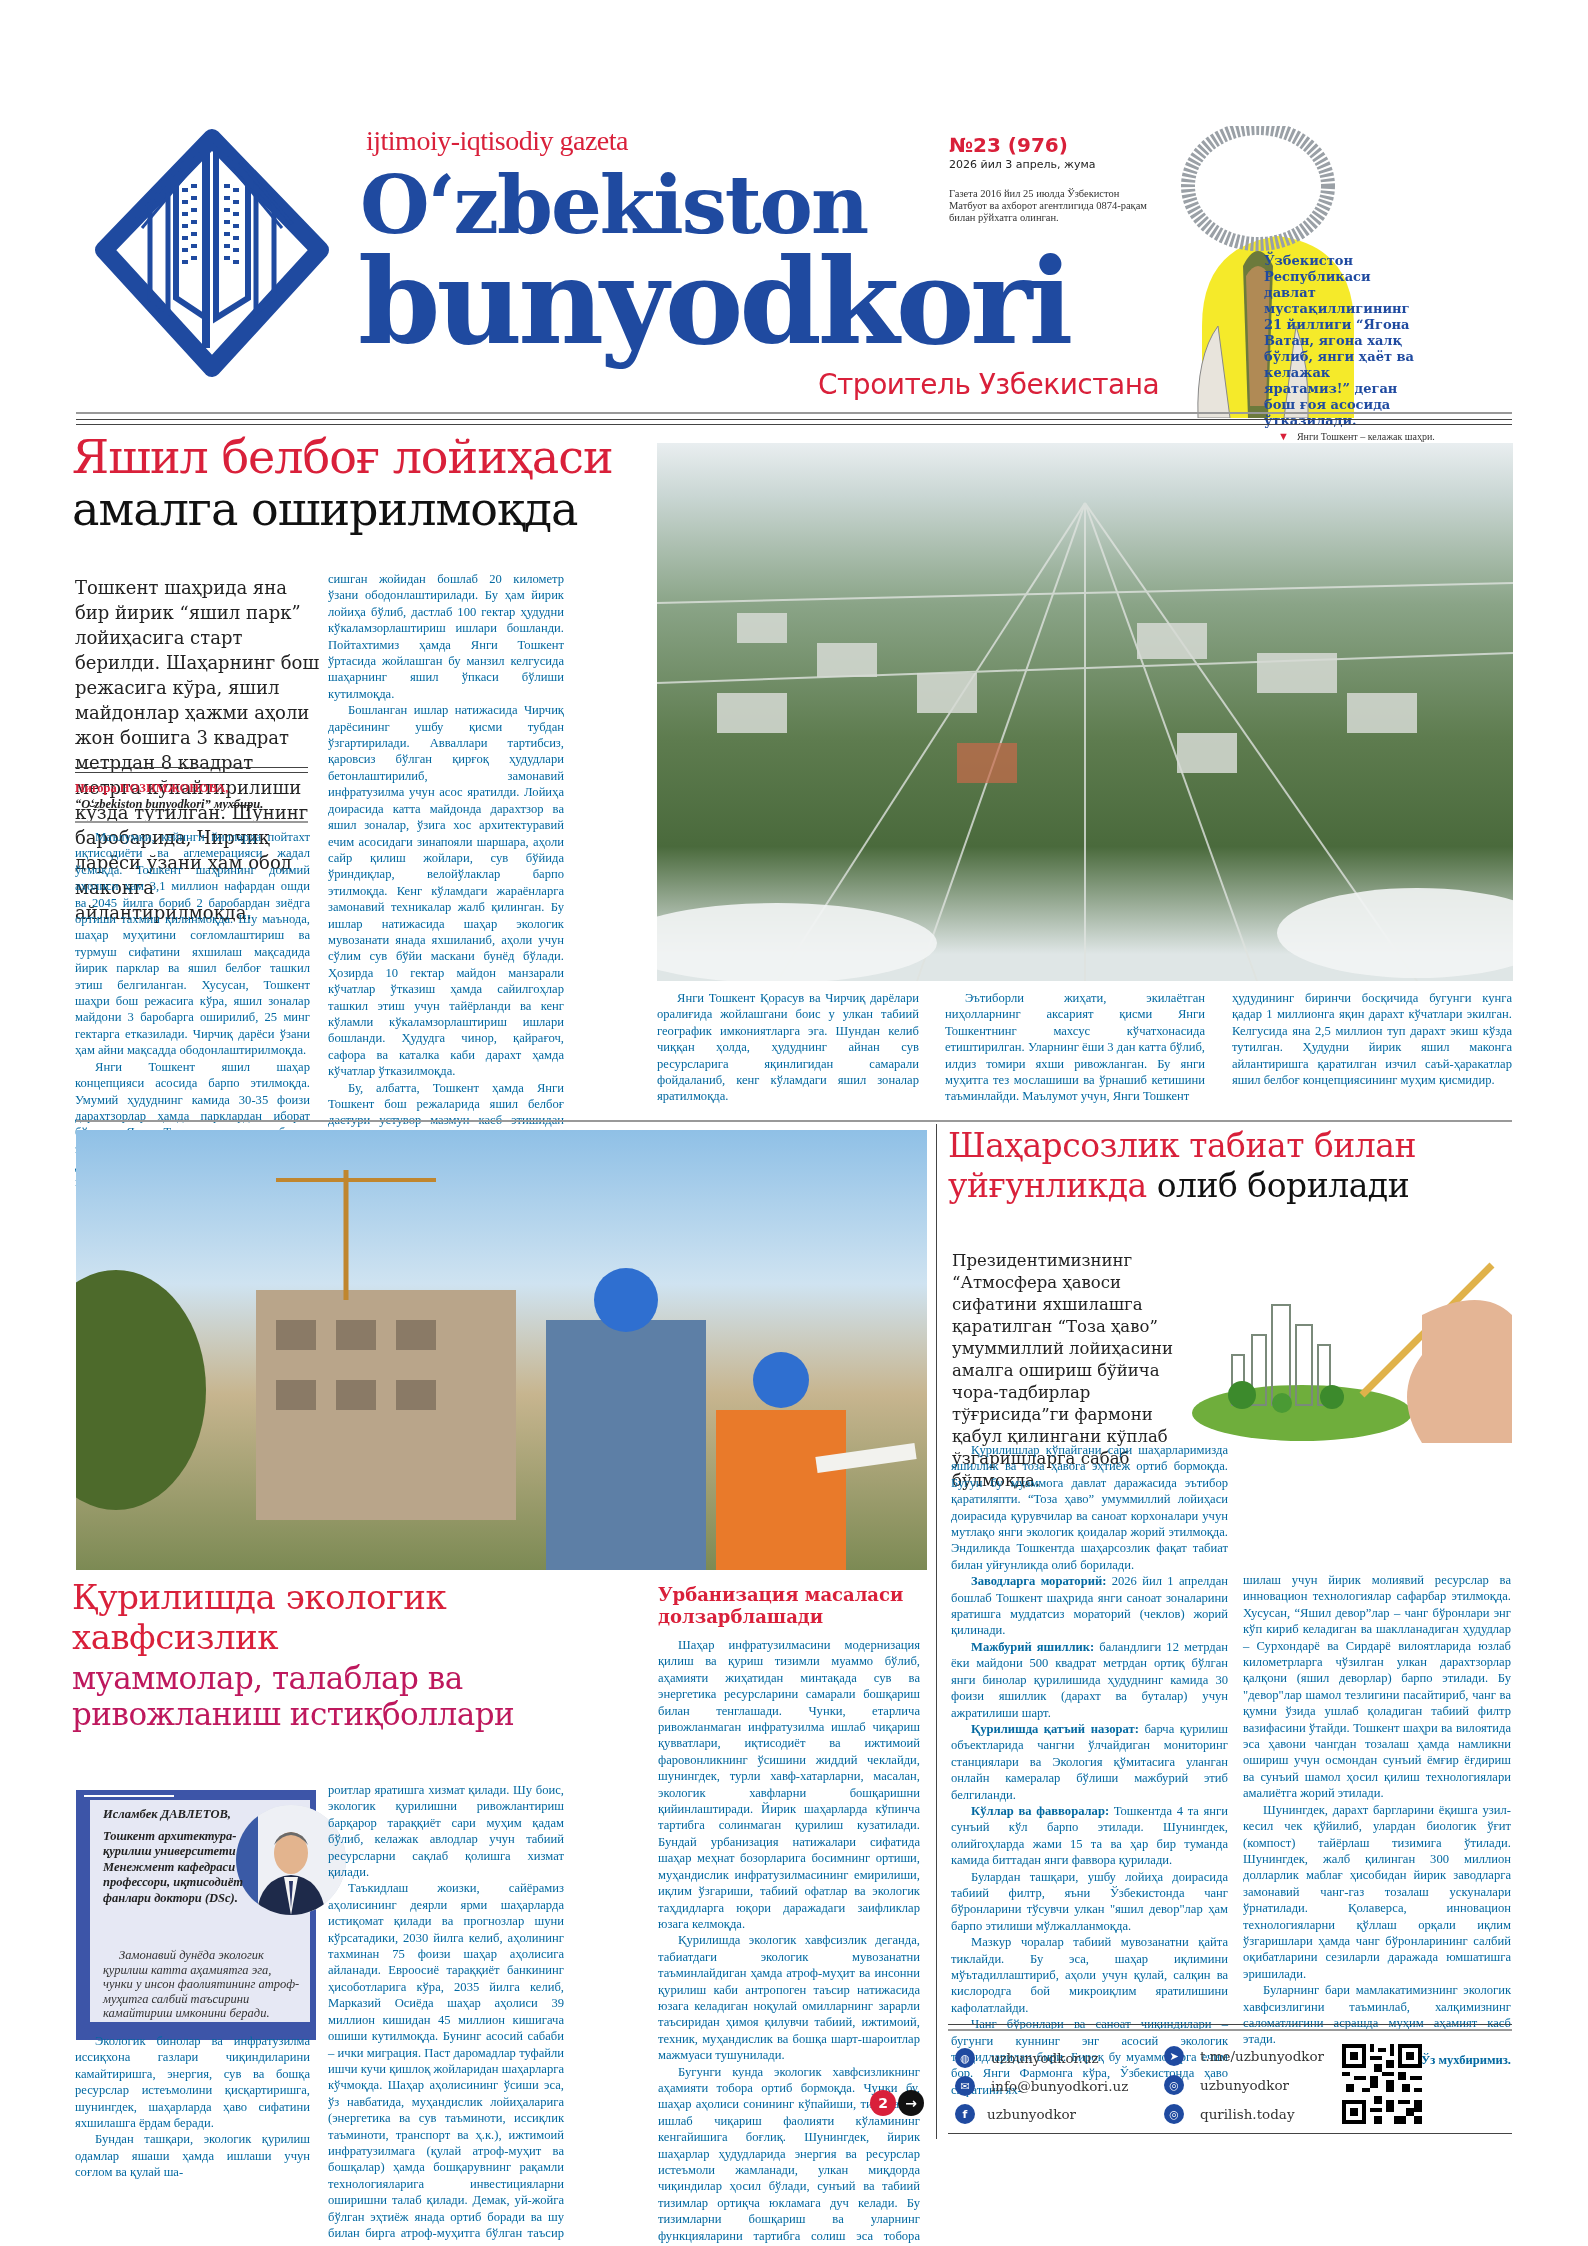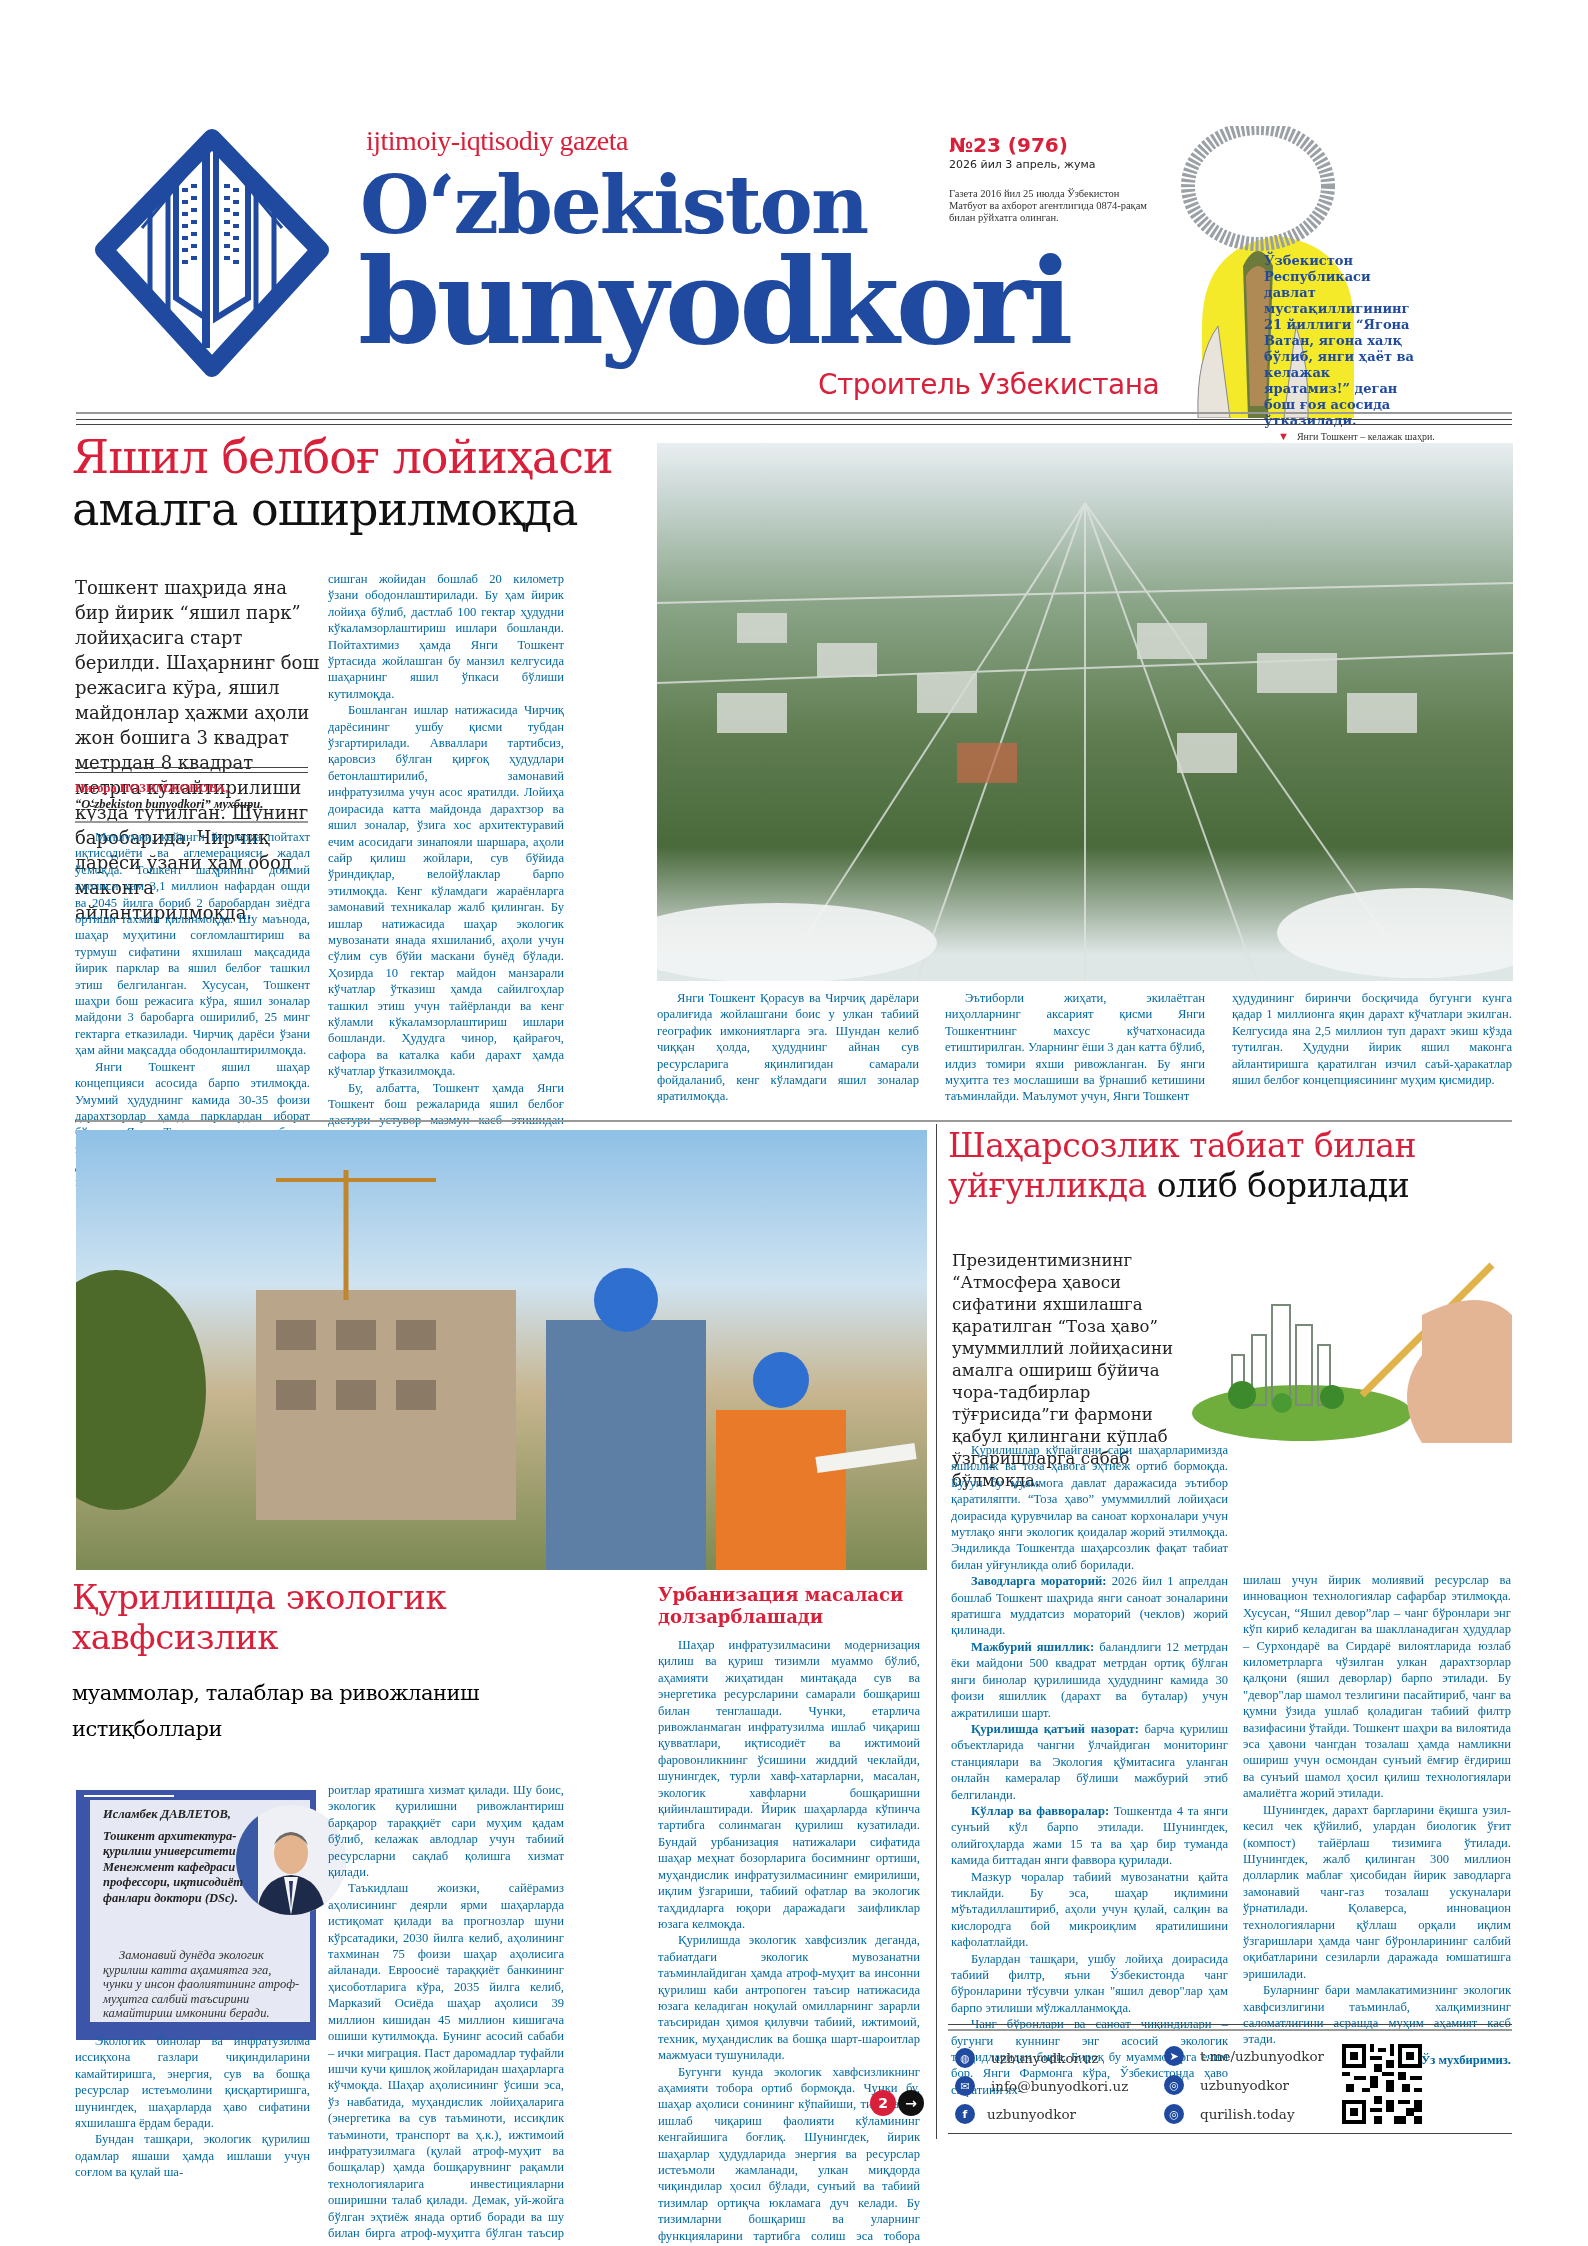--- a/index.html
+++ b/index.html
@@ -196,21 +196,21 @@
     <ellipse cx="40" cy="260" rx="90" ry="120" fill="#4d6a2b"></ellipse>
     <rect x="470" y="190" width="160" height="250" fill="#5d7fa6"></rect>
     <circle cx="550" cy="170" r="32" fill="#2f6fd0"></circle>
     <rect x="640" y="280" width="130" height="160" fill="#e97a2a"></rect>
     <circle cx="705" cy="250" r="28" fill="#2f6fd0"></circle>
     <rect x="740" y="320" width="100" height="16" fill="#f2f2ee" transform="rotate(-8 790 328)"></rect>
   </svg>
 </div>
 
 <div class="abs h2 red" style="left:72px;top:1577px;width:560px;">Қурилишда экологик хавфсизлик</div>
-<div class="abs h2" style="left:72px;top:1660px;width:560px;color:#000000;font-size:21px;line-height:36px;margin-top:15px;">муаммолар, талаблар ва ривожланиш истиқболлари</div>
+<div class="abs h2" style="left:72px;top:1660px;width:560px;color:#be185d;font-size:31px;line-height:36px;">муаммолар, талаблар ва ривожланиш истиқболлари</div>
 
 <div class="quote-box"></div>
 <div class="abs" style="left:84px;top:1795px;width:90px;height:2px;background:#fff;"></div>
 <div class="quote-inner"></div>
 <div class="person">
   <svg width="110" height="110" viewBox="0 0 110 110">
     <rect width="110" height="110" fill="#eef0f5"></rect>
     <rect x="0" y="0" width="22" height="110" fill="#3a5aa6"></rect>
     <path d="M20 110 Q25 72 55 70 Q85 72 90 110 Z" fill="#1e2a4a"></path>
     <path d="M48 72 L55 110 L62 72 Z" fill="#f4f4f4"></path>
@@ -268,22 +268,22 @@
     <path d="M230 70 Q290 40 320 70 L320 198 L230 198 Q200 150 230 110 Z" fill="#e4b595"></path>
   </svg>
 </div>
 
 <div class="abs body-text" style="left:951px;top:1442px;width:277px;">
   <p>Қурилишлар кўпайгани сари шаҳарларимизда яшиллик ва тоза ҳавога эҳтиёж ортиб бормоқда. Бугун бу муаммога давлат даражасида эътибор қаратиляпти. “Тоза ҳаво” умуммиллий лойиҳаси доирасида қурувчилар ва саноат корхоналари учун мутлақо янги экологик қоидалар жорий этилмоқда. Эндиликда Тошкентда шаҳарсозлик фақат табиат билан уйғунликда олиб борилади.</p>
   <p><b>Заводларга мораторий:</b><span> 2026 йил 1 апрелдан бошлаб Тошкент шаҳрида янги саноат зоналарини яратишга муддатсиз мораторий (чеклов) жорий қилинади.</span></p>
   <p><b>Мажбурий яшиллик:</b><span> баландлиги 12 метрдан ёки майдони 500 квадрат метрдан ортиқ бўлган янги бинолар қурилишида ҳудуднинг камида 30 фоизи яшиллик (дарахт ва буталар) учун ажратилиши шарт.</span></p>
   <p><b>Қурилишда қатъий назорат:</b><span> барча қурилиш объектларида чангни ўлчайдиган мониторинг станциялари ва Экология қўмитасига уланган онлайн камералар бўлиши мажбурий этиб белгиланди.</span></p>
   <p><b>Кўллар ва фавворалар:</b><span> Тошкентда 4 та янги сунъий кўл барпо этилади. Шунингдек, олийгоҳларда жами 15 та ва ҳар бир туманда камида биттадан янги фаввора қурилади.</span></p>
+  <p>Булардан ташқари, ушбу лойиҳа доирасида табиий филтр, яъни Ўзбекистонда чанг бўронларини тўсувчи улкан "яшил девор"лар ҳам барпо этилиши мўлжалланмоқда.</p>
   <p>Мазкур чоралар табиий мувозанатни қайта тиклайди. Бу эса, шаҳар иқлимини мўътадиллаштириб, аҳоли учун қулай, салқин ва кислородга бой микроиқлим яратилишини кафолатлайди.</p>
-  <p>Булардан ташқари, ушбу лойиҳа доирасида табиий филтр, яъни Ўзбекистонда чанг бўронларини тўсувчи улкан "яшил девор"лар ҳам барпо этилиши мўлжалланмоқда.</p>
   <p>Чанг бўронлари ва саноат чиқиндилари – бугунги куннинг энг асосий экологик таҳдидларидан бири. Бироқ бу муаммоларга ечим бор. Янги Фармонга кўра, Ўзбекистонда ҳаво сифатини ях-</p>
 </div>
 <div class="abs body-text" style="left:1243px;top:1572px;width:268px;">
   <p class="noindent">шилаш учун йирик молиявий ресурслар ва инновацион технологиялар сафарбар этилмоқда. Хусусан, “Яшил девор”лар – чанг бўронлари энг кўп кириб келадиган ва шаклланадиган ҳудудлар – Сурхондарё ва Сирдарё вилоятларида юзлаб километрларга чўзилган улкан дарахтзорлар қалқони (яшил деворлар) барпо этилади. Бу "девор"лар шамол тезлигини пасайтириб, чанг ва қумни ўзида ушлаб қоладиган табиий филтр вазифасини ўтайди. Тошкент шаҳри ва вилоятида эса ҳавони чангдан тозалаш ҳамда намликни ошириш учун осмондан сунъий ёмғир ёғдириш ва сунъий шамол ҳосил қилиш технологиялари амалиётга жорий этилади.</p>
   <p>Шунингдек, дарахт баргларини ёқишга узил-кесил чек қўйилиб, улардан биологик ўғит (компост) тайёрлаш тизимига ўтилади. Шунингдек, жалб қилинган 300 миллион долларлик маблағ ҳисобидан йирик заводларга замонавий чанг-газ тозалаш ускуналари ўрнатилади. Қолаверса, инновацион технологияларни қўллаш орқали иқлим ўзгаришлари ҳамда чанг бўронларининг салбий оқибатларини сезиларли даражада юмшатишга эришилади.</p>
   <p>Буларнинг бари мамлакатимизнинг экологик хавфсизлигини таъминлаб, халқимизнинг саломатлигини асрашда муҳим аҳамият касб этади.</p>
   <div style="text-align:right;font-weight:bold;margin-top:4px;">Ўз мухбиримиз.</div>
 </div>
 
 <div class="rule" style="left:948px;top:2024px;width:564px;"></div>

